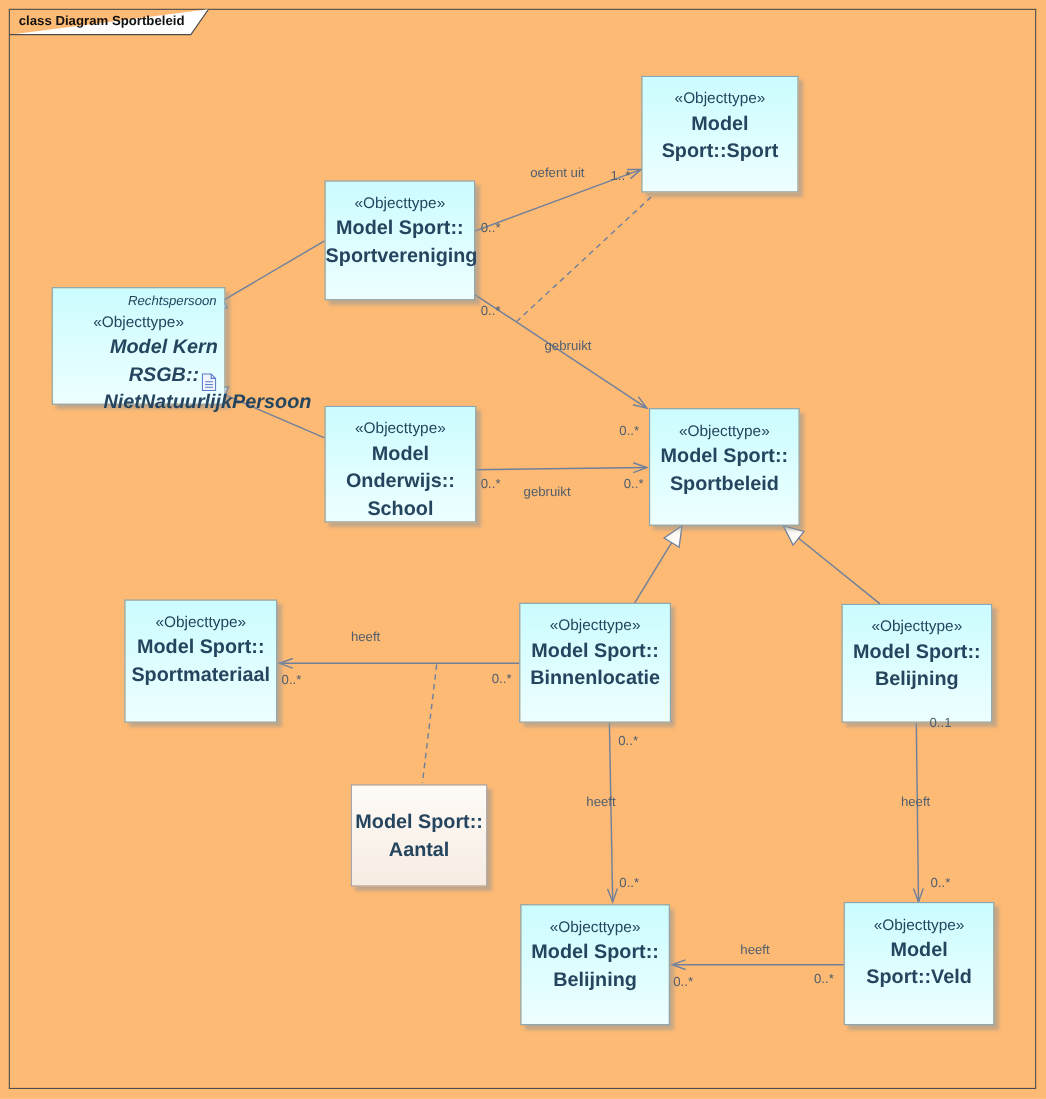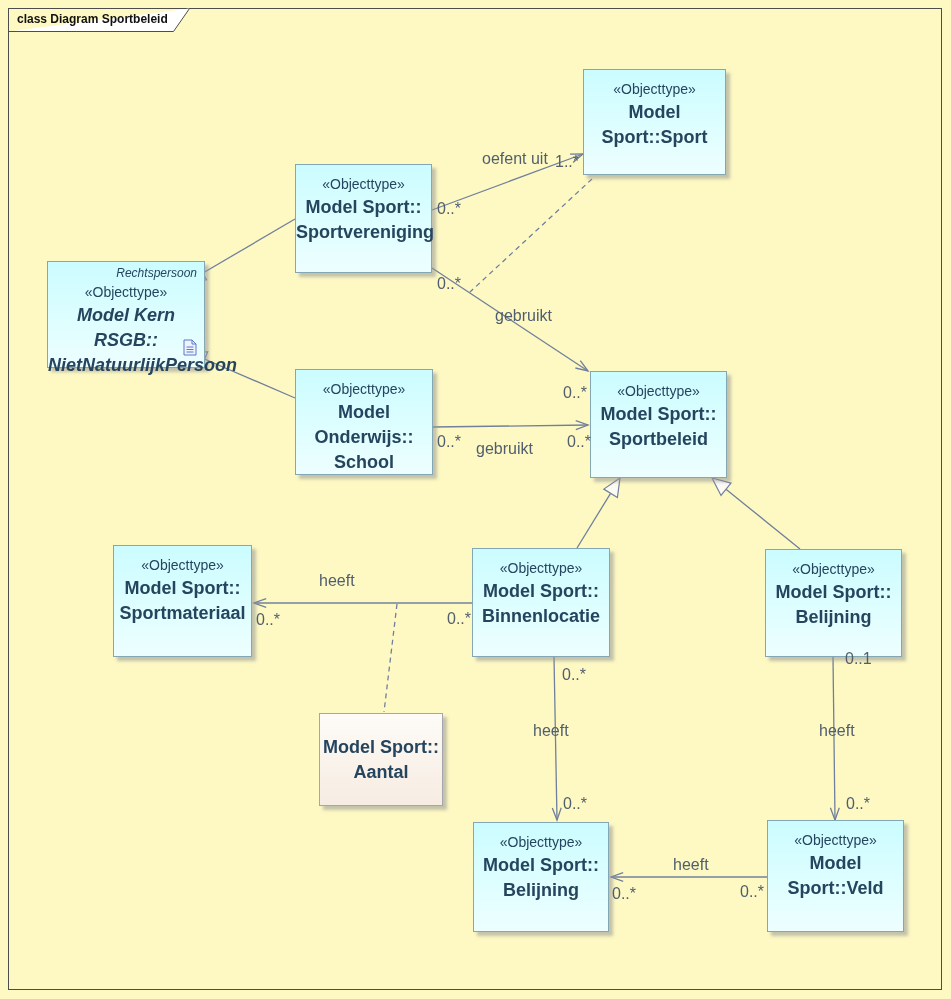--- a/index.html
+++ b/index.html
@@ -1,35 +1,35 @@
 <!DOCTYPE html>
 <html><head>
 <meta charset="utf-8">
 <style>
   html,body{margin:0;padding:0;background:#fff;}
-  .canvas{position:relative;width:951px;height:999px;background:#fef9c3;
+  .canvas{position:relative;width:951px;height:999px;background:#fdba74;
           font-family:"Liberation Sans",sans-serif;overflow:hidden;}
   .frame{position:absolute;left:8px;top:8px;width:934px;height:982px;
          border:1px solid #4d4d4d;box-sizing:border-box;}
   .title{position:absolute;left:17px;top:12px;font-size:12px;font-weight:bold;
          color:#111;white-space:nowrap;}
   svg.overlay{position:absolute;left:0;top:0;pointer-events:none;}
   .node{position:absolute;box-sizing:border-box;border:1px solid #84a7b5;
         background:linear-gradient(180deg,#cbfcff 0%,#defeff 55%,#eefeff 100%);
         box-shadow:4px 4px 3px rgba(150,150,150,.55);
         text-align:center;color:#25455f;padding-top:10px;}
   .node .st{font-size:14px;line-height:1.4;}
   .node .nm{font-size:18px;font-weight:bold;line-height:1.4;}
-  .node .it{font-style:italic;}
+  .node .it{font-style:italic;padding-left:46px;}
   .node .role{font-size:12px;font-style:italic;text-align:right;
               padding:0 7px 3px 0;}
   .node.note{background:linear-gradient(180deg,#fefbf7 0%,#f6ece2 100%);
              border-color:#a5a5ad;padding-top:21px;}
   .doc{position:absolute;right:7px;bottom:11px;}
-  .lbl{position:absolute;font-size:16px;color:#515e6e;white-space:nowrap;}
+  .lbl{position:absolute;font-size:12px;color:#515e6e;white-space:nowrap;}
 </style>
 </head>
 <body>
 
 <div class="canvas">
 
   <div class="frame"></div>
 
   <svg class="overlay" width="951" height="999" viewBox="0 0 951 999">
 

